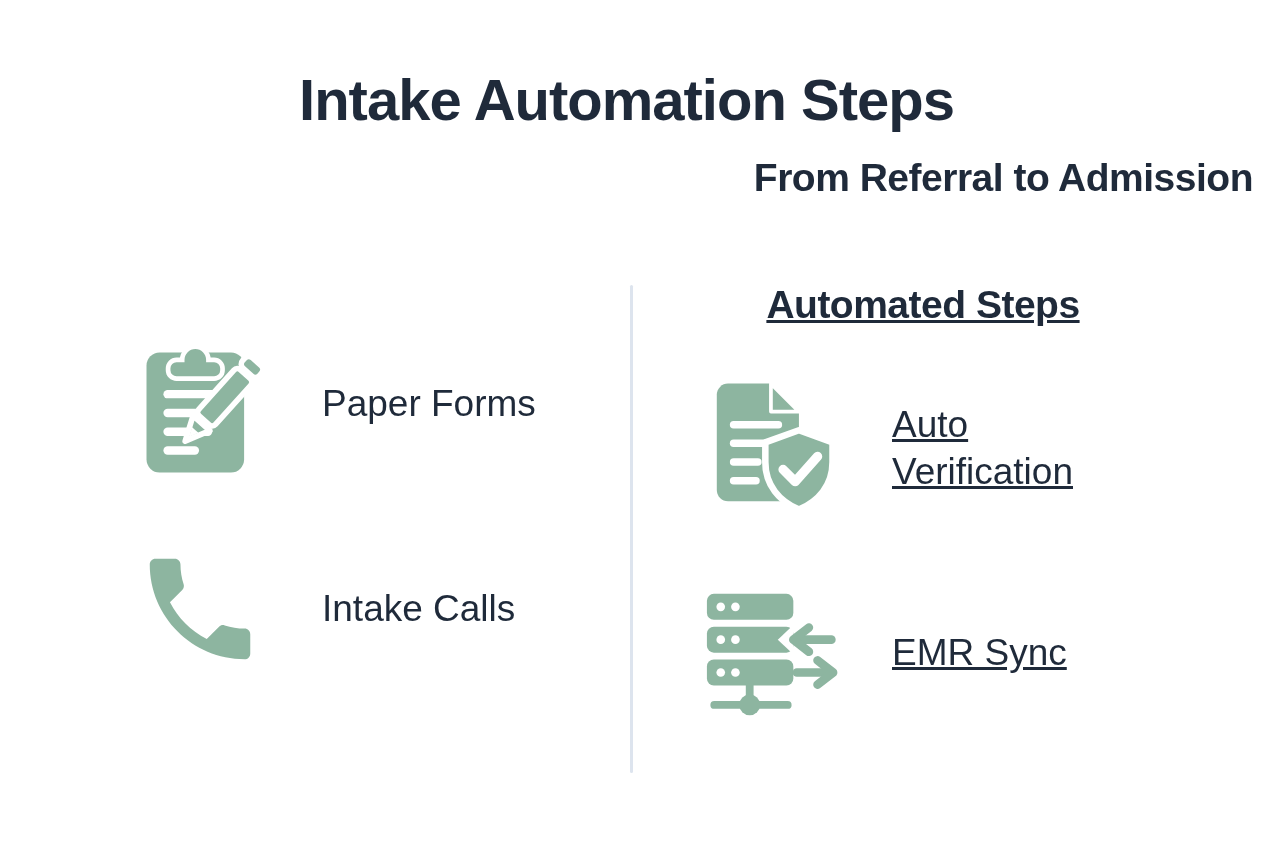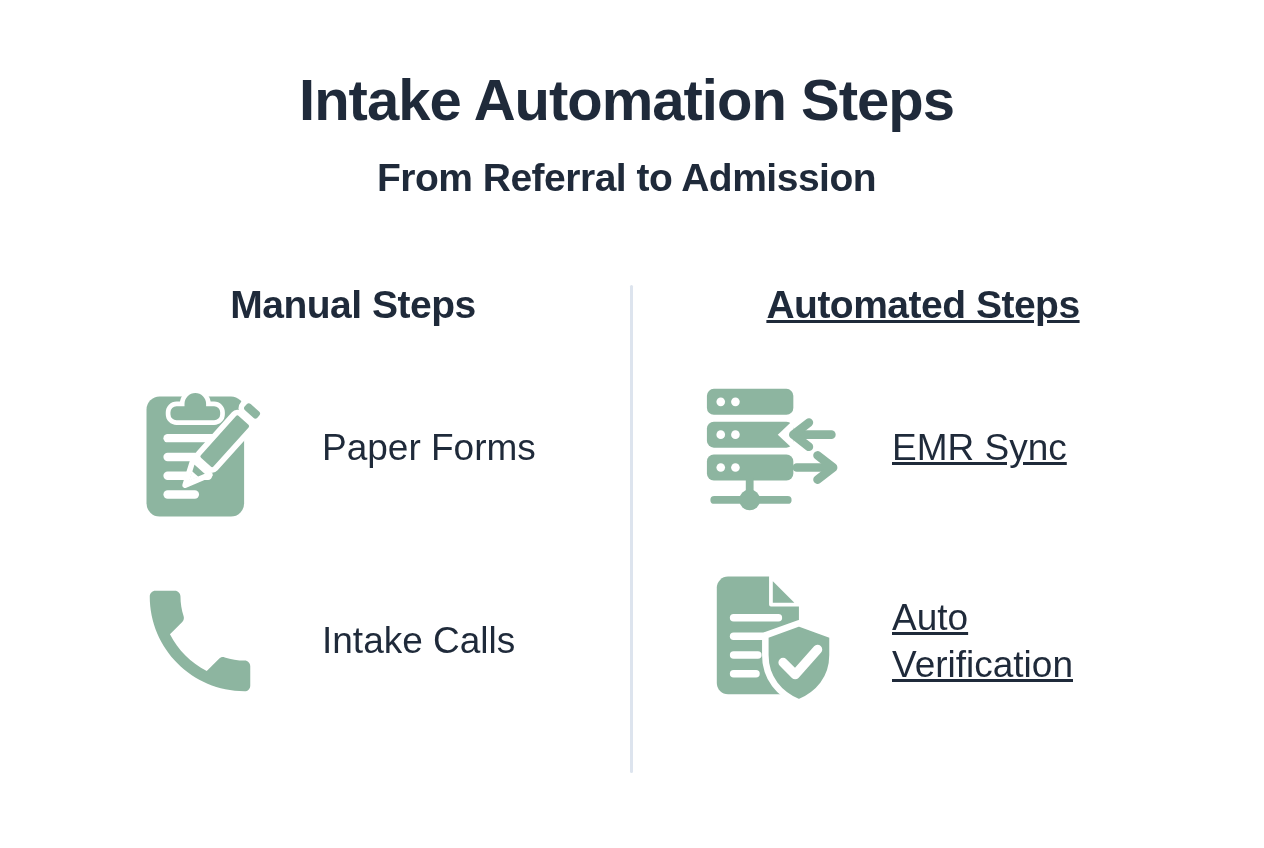--- a/index.html
+++ b/index.html
@@ -26,21 +26,21 @@
     text-align: center;
     font-size: 58px;
     font-weight: 800;
     letter-spacing: -1px;
     color: var(--text-dark);
   }
   .subtitle {
     position: absolute;
     top: 156px; left: 0;
     width: 100%;
-    text-align: center;
+    text-align: right;
     font-size: 39px;
     font-weight: 700;
     letter-spacing: -0.5px;
     color: var(--text-dark);
   }
   .divider {
     position: absolute;
     left: 630px; top: 285px;
     width: 3px; height: 488px;
     border-radius: 2px;
@@ -58,21 +58,21 @@
     font-size: 39px;
     font-weight: 700;
     letter-spacing: -0.5px;
     color: var(--text-dark);
   }
   .rows {
     margin-top: 46px;
     padding-left: 12px;
     display: flex;
     flex-direction: column;
-    gap: 43px;
+    gap: 55px;
   }
   .row {
     display: flex;
     align-items: center;
     gap: 52px;
     height: 150px;
   }
   .icon-box {
     width: 140px;
     height: 150px;
@@ -97,21 +97,20 @@
 <body>
 
 <div class="canvas">
 
   <h1 class="title">Intake Automation Steps</h1>
   <h2 class="subtitle">From Referral to Admission</h2>
 
   <div class="divider"></div>
 
   <section class="column col-left">
-    <h3 class="col-header">Manual Steps</h3>
     <div class="rows">
 
       <div class="row">
         <span class="icon-box">
           <svg width="122" height="146" viewBox="0 0 130 150" aria-hidden="true">
 
             <rect class="fill-accent" x="8" y="20" width="104" height="128" rx="14"></rect>
 
             <path class="fill-accent stroke-white" stroke-width="5" d="M46 28 a14 14 0 0 1 28 0 h6 a9 9 0 0 1 9 9 v2 a9 9 0 0 1 -9 9 h-40 a9 9 0 0 1 -9 -9 v-2 a9 9 0 0 1 9 -9 Z"></path>
 
@@ -144,20 +143,40 @@
 
     </div>
   </section>
 
   <section class="column col-right">
     <h3 class="col-header">Automated Steps</h3>
     <div class="rows">
 
       <div class="row">
         <span class="icon-box">
+          <svg width="140" height="144" viewBox="0 0 150 150" aria-hidden="true">
+
+            <path class="fill-accent" d="M30 6 H76 L106 36 V120 a12 12 0 0 1 -12 12 H30 a12 12 0 0 1 -12 -12 V18 a12 12 0 0 1 12 -12 Z"></path>
+            <path class="fill-accent stroke-white" stroke-width="4" stroke-linejoin="round" d="M76 6 L106 36 H76 Z"></path>
+
+            <rect class="fill-white" x="32" y="46" width="56" height="8" rx="4"></rect>
+            <rect class="fill-white" x="32" y="66" width="44" height="8" rx="4"></rect>
+            <rect class="fill-white" x="32" y="86" width="34" height="8" rx="4"></rect>
+            <rect class="fill-white" x="32" y="106" width="32" height="8" rx="4"></rect>
+
+            <path class="fill-accent stroke-white" stroke-width="7" stroke-linejoin="round" d="M106 56 L142 69 V90 C142 115 127 132 106 141 C85 132 70 115 70 90 V69 Z"></path>
+
+            <path class="stroke-white" fill="none" stroke-width="10" stroke-linecap="round" stroke-linejoin="round" d="M89 98 L102 111 L126 84"></path>
+          </svg>
+        </span>
+        <span class="row-label">Auto Verification</span>
+      </div>
+
+      <div class="row">
+        <span class="icon-box">
           <svg width="148" height="137" viewBox="0 0 162 150" aria-hidden="true">
 
             <rect class="fill-accent" x="8" y="6" width="100" height="30" rx="8"></rect>
             <rect class="fill-accent" x="8" y="44" width="100" height="30" rx="8"></rect>
             <rect class="fill-accent" x="8" y="82" width="100" height="30" rx="8"></rect>
 
             <path class="fill-white" d="M108 42 L90 59 L108 76 Z"></path>
 
             <circle class="fill-white" cx="24" cy="21" r="5"></circle>
             <circle class="fill-white" cx="41" cy="21" r="5"></circle>
@@ -177,36 +196,16 @@
             </g>
 
             <rect class="fill-accent" x="53" y="110" width="9" height="20"></rect>
             <rect class="fill-accent" x="12" y="130" width="94" height="9" rx="4.5"></rect>
             <circle class="fill-accent" cx="57.5" cy="134.5" r="12"></circle>
           </svg>
         </span>
         <span class="row-label">EMR Sync</span>
       </div>
 
-      <div class="row">
-        <span class="icon-box">
-          <svg width="140" height="144" viewBox="0 0 150 150" aria-hidden="true">
-
-            <path class="fill-accent" d="M30 6 H76 L106 36 V120 a12 12 0 0 1 -12 12 H30 a12 12 0 0 1 -12 -12 V18 a12 12 0 0 1 12 -12 Z"></path>
-            <path class="fill-accent stroke-white" stroke-width="4" stroke-linejoin="round" d="M76 6 L106 36 H76 Z"></path>
-
-            <rect class="fill-white" x="32" y="46" width="56" height="8" rx="4"></rect>
-            <rect class="fill-white" x="32" y="66" width="44" height="8" rx="4"></rect>
-            <rect class="fill-white" x="32" y="86" width="34" height="8" rx="4"></rect>
-            <rect class="fill-white" x="32" y="106" width="32" height="8" rx="4"></rect>
-
-            <path class="fill-accent stroke-white" stroke-width="7" stroke-linejoin="round" d="M106 56 L142 69 V90 C142 115 127 132 106 141 C85 132 70 115 70 90 V69 Z"></path>
-
-            <path class="stroke-white" fill="none" stroke-width="10" stroke-linecap="round" stroke-linejoin="round" d="M89 98 L102 111 L126 84"></path>
-          </svg>
-        </span>
-        <span class="row-label">Auto Verification</span>
-      </div>
-
     </div>
   </section>
 
 </div>
 
 </body></html>

